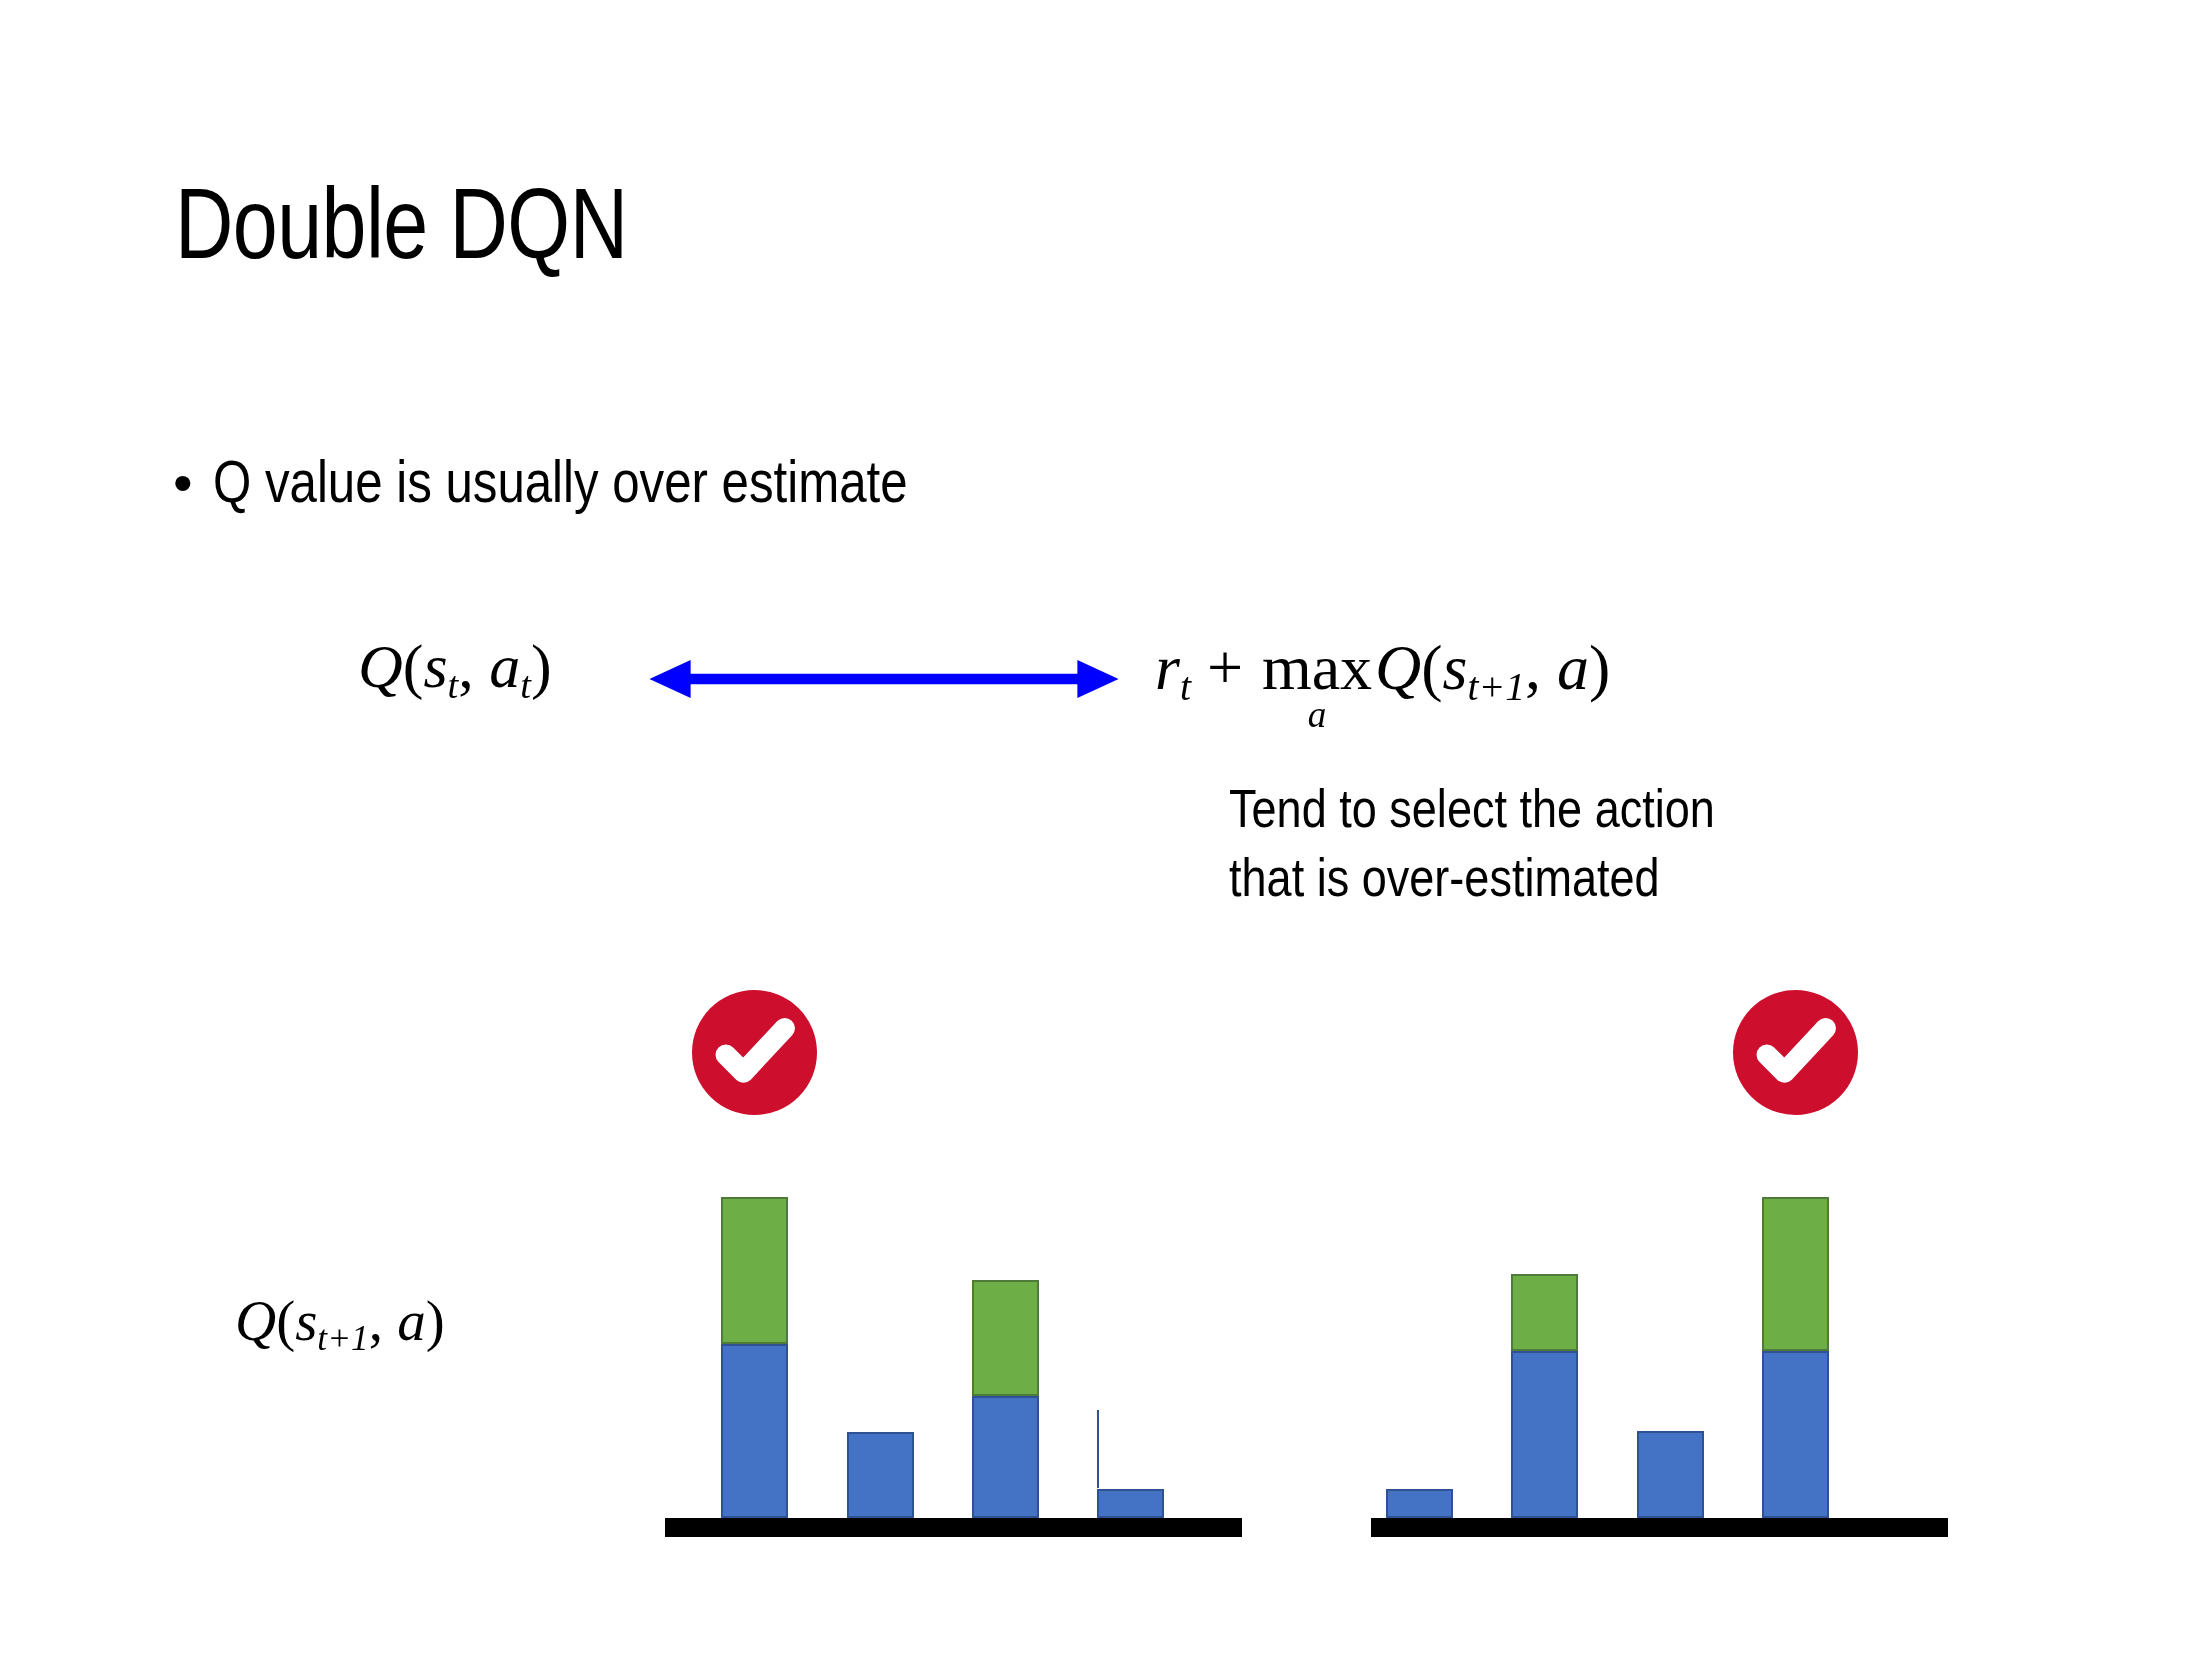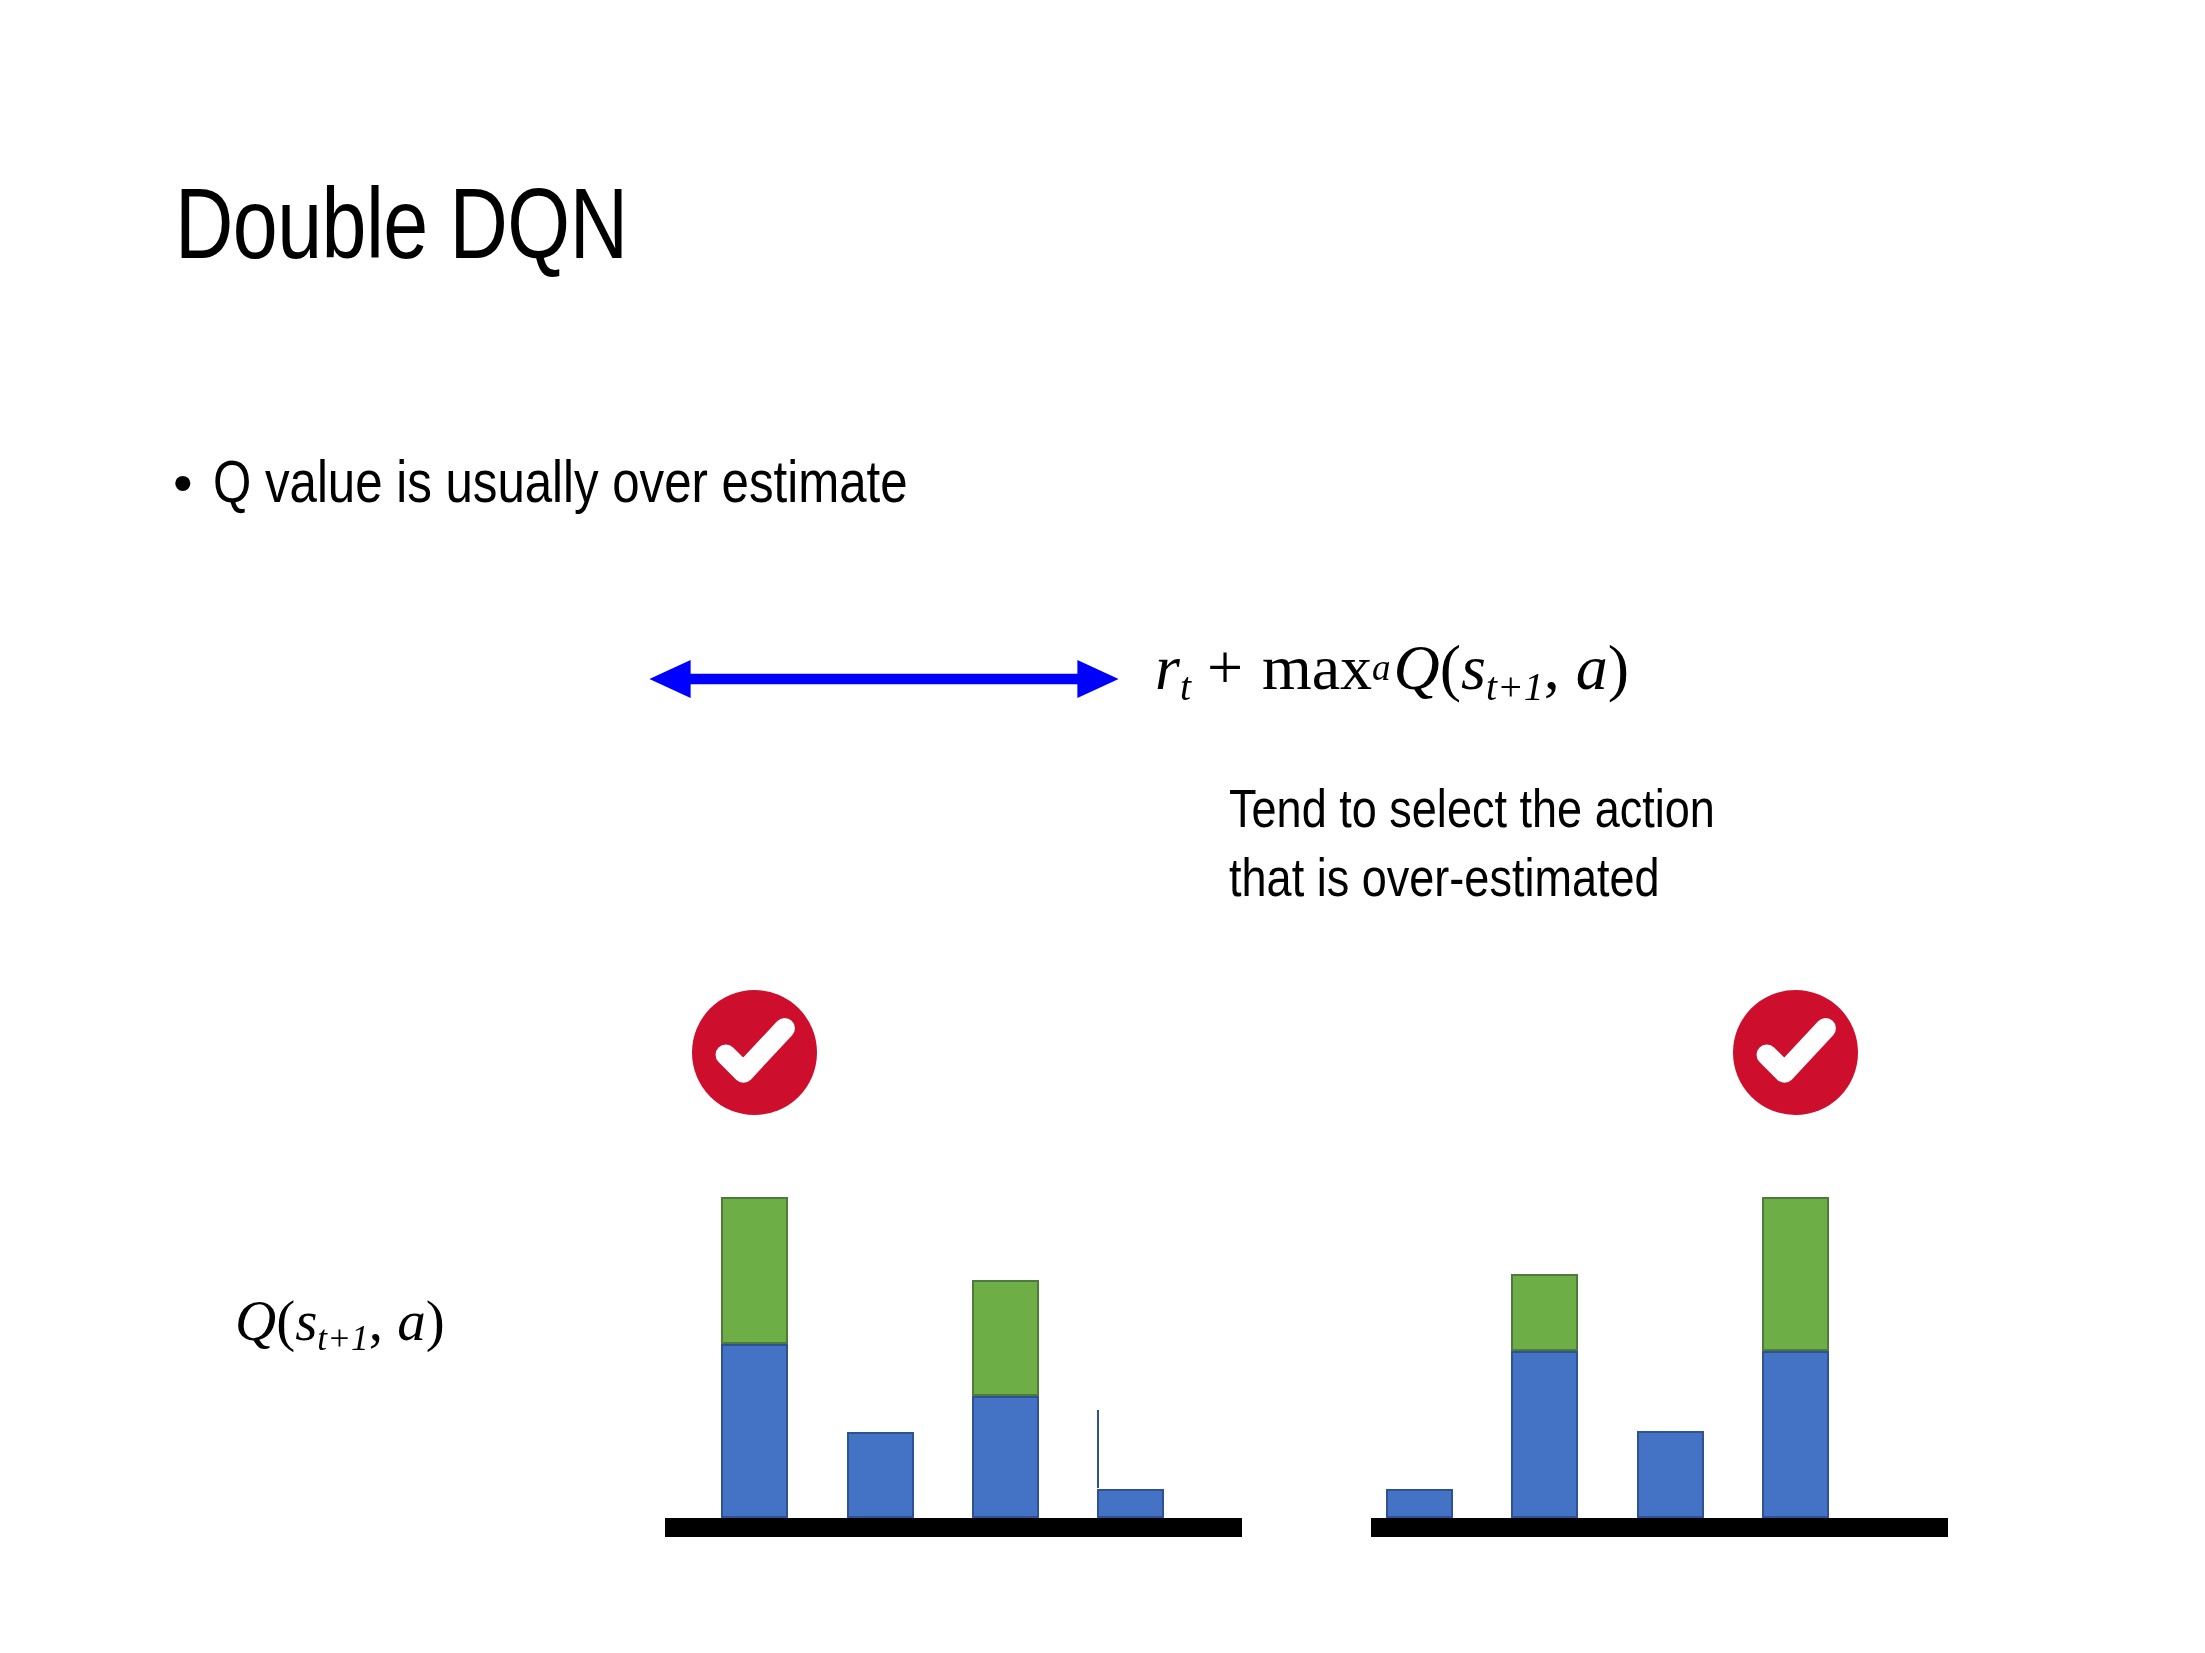--- a/index.html
+++ b/index.html
@@ -81,20 +81,21 @@
   }
   #eq-right {
     position: absolute;
     left: 1155px;
     top: 631px;
     font-size: 64px;
   }
   
   .maxop {
     display: inline-flex;
+    flex-direction: column;
     align-items: center;
     vertical-align: baseline;
     position: relative;
     top: 0;
     margin: 0 2.9px;
   }
   .maxop .op {
     font-style: normal;
     font-size: 1em;
     line-height: 0.92;
@@ -186,20 +187,23 @@
 
 <div id="slide">
 
   <div id="title">Double DQN</div>
 
   <div id="bullet-row">
     <span id="bullet-dot">•</span>
     <span id="bullet-text">Q value is usually over estimate</span>
   </div>
 
+  <div id="eq-left" class="math">
+    <span>Q</span><span class="up">(</span><span>s</span><span class="sub">t</span><span class="up">, </span><span>a</span><span class="sub">t</span><span class="up">)</span>
+  </div>
 
   <div id="arrow">
     <svg width="478" height="46" viewBox="0 0 650 62">
       <line x1="58" y1="31" x2="592" y2="31" stroke="#0000FF" stroke-width="14"></line>
       <polygon points="6,31 62,5 62,57" fill="#0000FF"></polygon>
       <polygon points="644,31 588,5 588,57" fill="#0000FF"></polygon>
     </svg>
   </div>
 
   <div id="eq-right" class="math">

